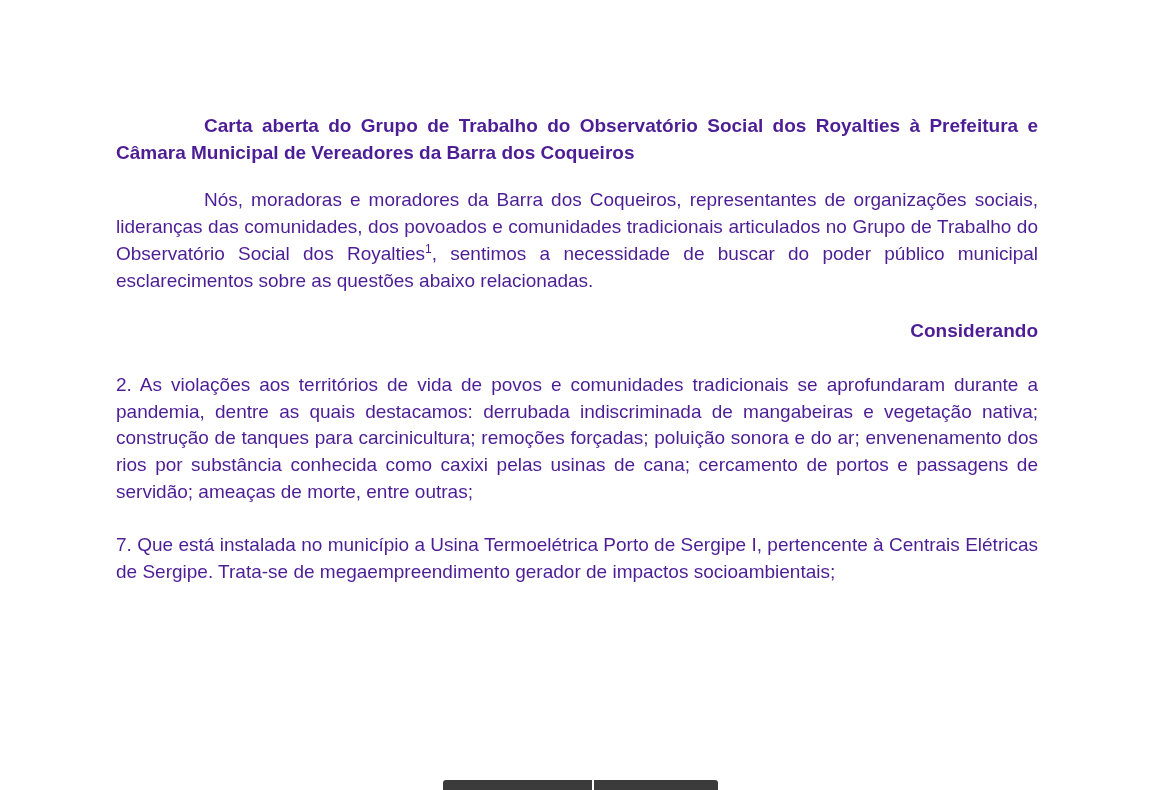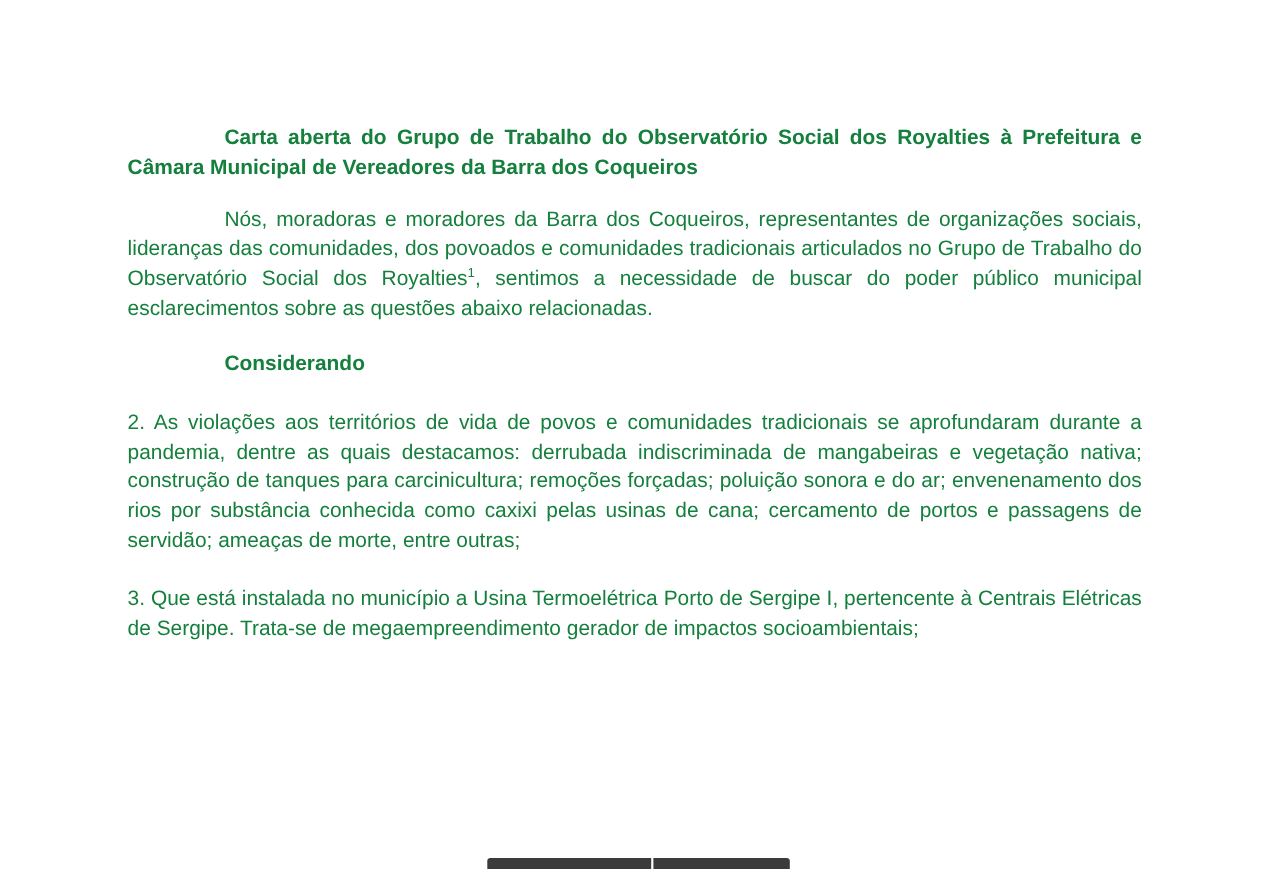--- a/index.html
+++ b/index.html
@@ -7,21 +7,21 @@
     padding: 0;
     background: #ffffff;
   }
   .page {
     position: relative;
     width: 1129px;
     height: 790px;
     background: #ffffff;
     overflow: hidden;
     font-family: "Liberation Sans", "DejaVu Sans", sans-serif;
-    color: #15803d;
+    color: #4c1d95;
   }
   .content {
     position: absolute;
     left: 116px;
     top: 0;
     width: 922px;
     font-size: 19px;
     line-height: 26.7px;
     text-align: justify;
   }
@@ -34,21 +34,21 @@
     margin-top: 113px !important;
   }
   .intro {
     text-indent: 88px;
     margin-top: 21px !important;
   }
   .section-heading {
     font-weight: bold;
     text-indent: 88px;
     margin-top: 24px !important;
-    text-align: left;
+    text-align: right;
   }
   .item {
     margin-top: 27px !important;
   }
   .item.first {
     margin-top: 0 !important;
   }
   sup.footnote {
     font-size: 12px;
     line-height: 0;
@@ -85,21 +85,21 @@
     <p class="doc-title">Carta aberta do Grupo de Trabalho do Observatório Social dos Royalties à Prefeitura e Câmara Municipal de Vereadores da Barra dos Coqueiros</p>
 
     <p class="intro"><span>Nós, moradoras e moradores da Barra dos Coqueiros, representantes de organizações sociais, lideranças das comunidades, dos povoados e comunidades tradicionais articulados no Grupo de Trabalho do Observatório Social dos Royalties</span><sup class="footnote">1</sup><span>, sentimos a necessidade de buscar do poder público municipal esclarecimentos sobre as questões abaixo relacionadas.</span></p>
 
     <p class="section-heading">Considerando</p>
 
 
     <p class="item">2. As violações aos territórios de vida de povos e comunidades tradicionais se aprofundaram durante a pandemia, dentre as quais destacamos: derrubada indiscriminada de mangabeiras e vegetação nativa; construção de tanques para carcinicultura; remoções forçadas; poluição sonora e do ar; envenenamento dos rios por substância conhecida como caxixi pelas usinas de cana; cercamento de portos e passagens de servidão; ameaças de morte, entre outras;</p>
 
 
-    <p class="item">3. Que está instalada no município a Usina Termoelétrica Porto de Sergipe I, pertencente à Centrais Elétricas de Sergipe. Trata-se de megaempreendimento gerador de impactos socioambientais;</p>
+    <p class="item">7. Que está instalada no município a Usina Termoelétrica Porto de Sergipe I, pertencente à Centrais Elétricas de Sergipe. Trata-se de megaempreendimento gerador de impactos socioambientais;</p>
 
   </div>
 
   <div class="floating-toolbar">
     <div class="toolbar-seg left"></div>
     <div class="toolbar-seg right"></div>
   </div>
 </div>
 
 </body></html>

